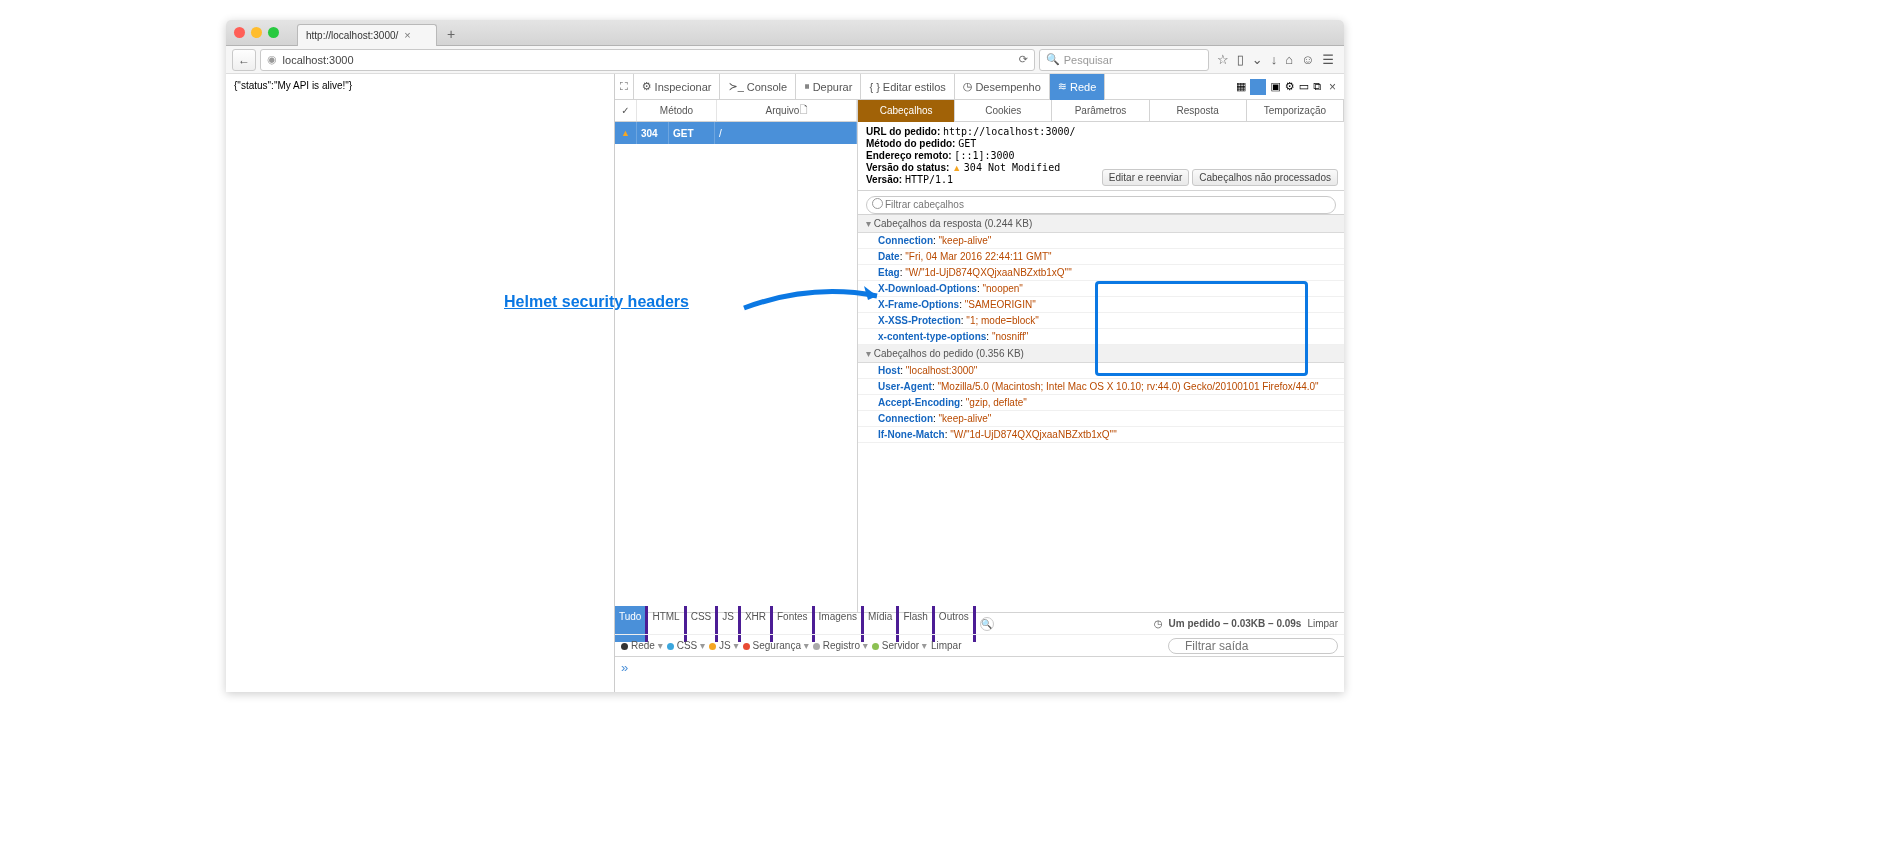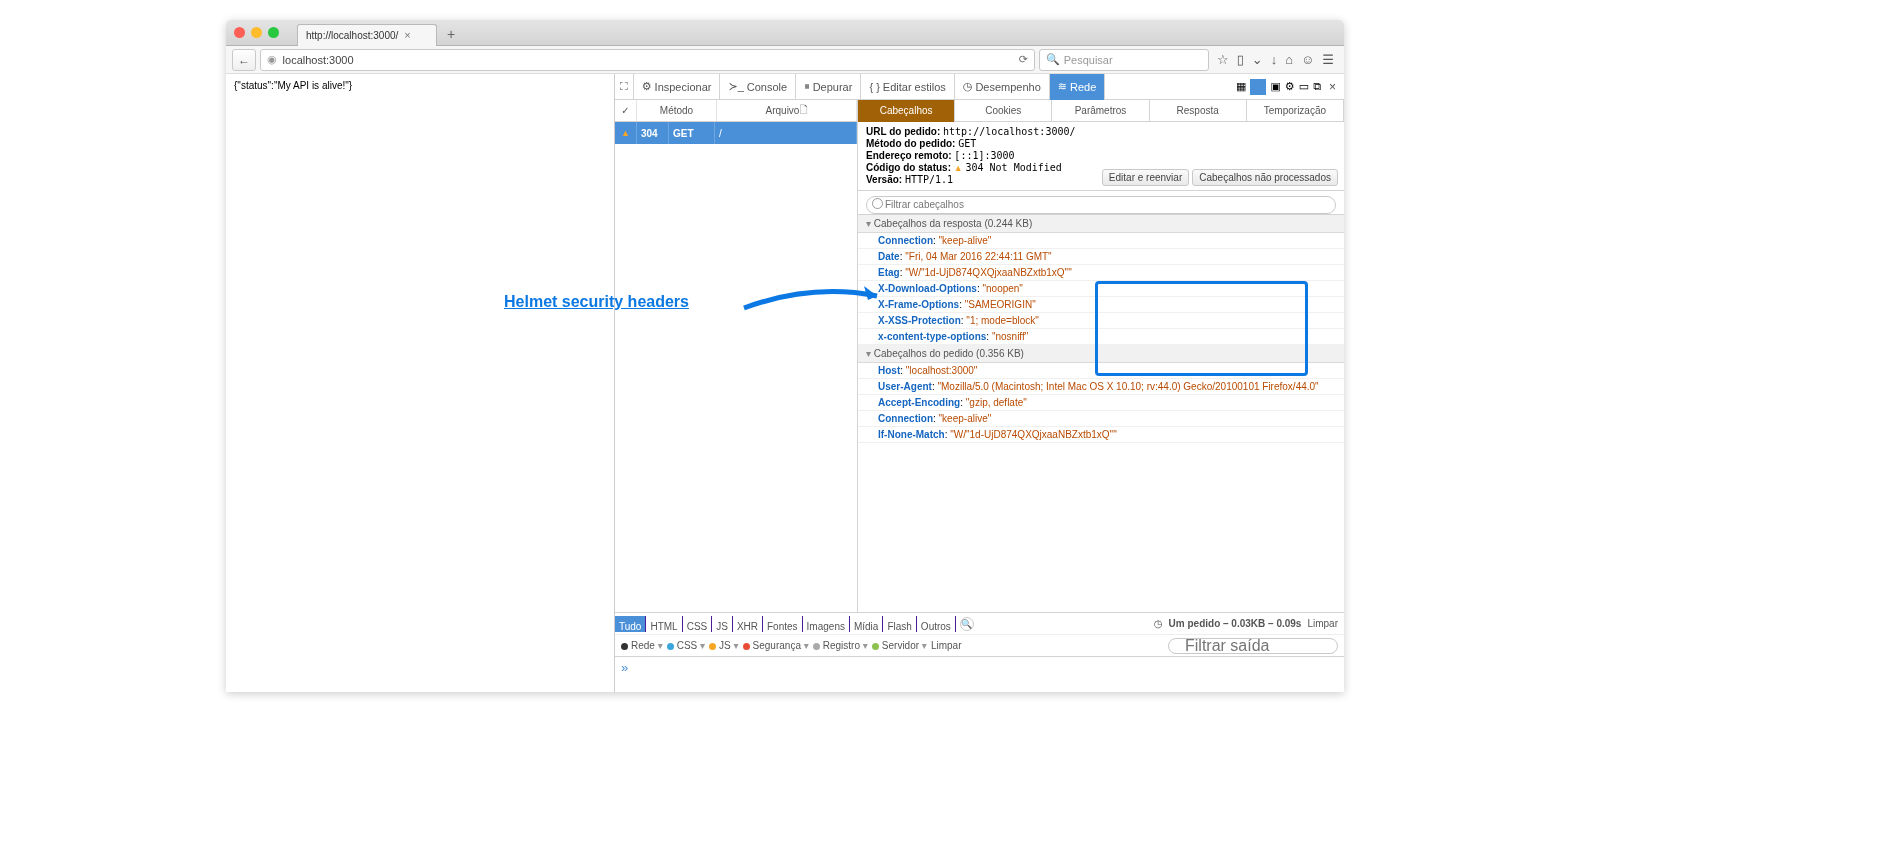--- a/index.html
+++ b/index.html
@@ -57,27 +57,27 @@
 .filter-wr{position:relative}
 .filter-wr::before{content:'';position:absolute;left:6px;top:4px;width:9px;height:9px;border:1px solid #999;border-radius:50%}
 .section{font-size:10px}
 .sechd{background:#f1f1f1;padding:3px 8px;color:#555;border-bottom:1px solid #d9d9d9}
 .sechd::before{content:'▾ ';color:#888}
 .hdr{padding:2px 8px 2px 20px;border-bottom:1px solid #f0f0f0}
 .hk{color:#1566c0;font-weight:700}
 .hv{color:#b94a00}
 .scrollarea{overflow-y:auto;flex:1}
 .footer1{height:22px;border-top:1px solid #d3d3d3;display:flex;align-items:center;font-size:10px}
-.ftab{padding:0 4px;height:16px;line-height:22px;border-right:1px solid #4c1d95;color:#555}
+.ftab{padding:0 4px;height:36px;line-height:22px;border-right:3px solid #4c1d95;color:#555}
 .ftab.active{background:#4a90d9;color:#fff}
 .fcirc{width:14px;height:14px;border:1px solid #c9c9c9;border-radius:50%;display:inline-flex;align-items:center;justify-content:center;margin:0 4px;font-size:9px;color:#888}
 .fright{margin-left:auto;display:flex;align-items:center;padding:0 6px;gap:6px;color:#555}
 .footer2{height:22px;border-top:1px solid #eee;display:flex;align-items:center;font-size:10px;padding:0 6px;gap:4px;color:#555}
 .fdot{width:7px;height:7px;border-radius:50%;display:inline-block;margin-right:3px;vertical-align:middle}
-.f2search{margin-left:auto;width:170px;height:16px;border:1px solid #c9c9c9;border-radius:8px;padding:7px 16px;font-size:16px}
+.f2search{margin-left:auto;width:170px;height:16px;border:1px solid #c9c9c9;border-radius:8px;padding:7px 16px;font-size:12px}
 .cons{height:36px;border-top:1px solid #d3d3d3;padding:3px 6px;color:#4a90d9;font-size:13px}
 .annot{position:absolute;left:504px;top:293px;font-size:16px;font-weight:700;color:#0b78e3;text-decoration:underline}
 .arrow{position:absolute;left:742px;top:278px;pointer-events:none}
 .hilite{position:absolute;border:3px solid #0b78e3;border-radius:4px;pointer-events:none}
 </style>
 </head>
 <body>
 
 <div class="window">
   <div class="tabbar">
@@ -176,21 +176,21 @@
             <div class="det-tab active">Cabeçalhos</div>
             <div class="det-tab">Cookies</div>
             <div class="det-tab">Parâmetros</div>
             <div class="det-tab">Resposta</div>
             <div class="det-tab">Temporização</div>
           </div>
           <div class="summary">
             <div class="row"><b>URL do pedido:</b> <span class="mono">http://localhost:3000/</span></div>
             <div class="row"><b>Método do pedido:</b> <span class="mono">GET</span></div>
             <div class="row"><b>Endereço remoto:</b> <span class="mono">[::1]:3000</span></div>
-            <div class="row"><b>Código do status:</b> <span class="tri">▲</span> <span class="mono">304 Not Modified</span></div>
+            <div class="row"><b>Versão do status:</b> <span class="tri">▲</span> <span class="mono">304 Not Modified</span></div>
             <div class="row"><b>Versão:</b> <span class="mono">HTTP/1.1</span></div>
             <div class="sumbtns">
               <div class="sumbtn">Editar e reenviar</div>
               <div class="sumbtn">Cabeçalhos não processados</div>
             </div>
           </div>
           <div class="filter">
             <div class="filter-wr"><input placeholder="Filtrar cabeçalhos" style=""></div>
           </div>
           <div class="scrollarea">

